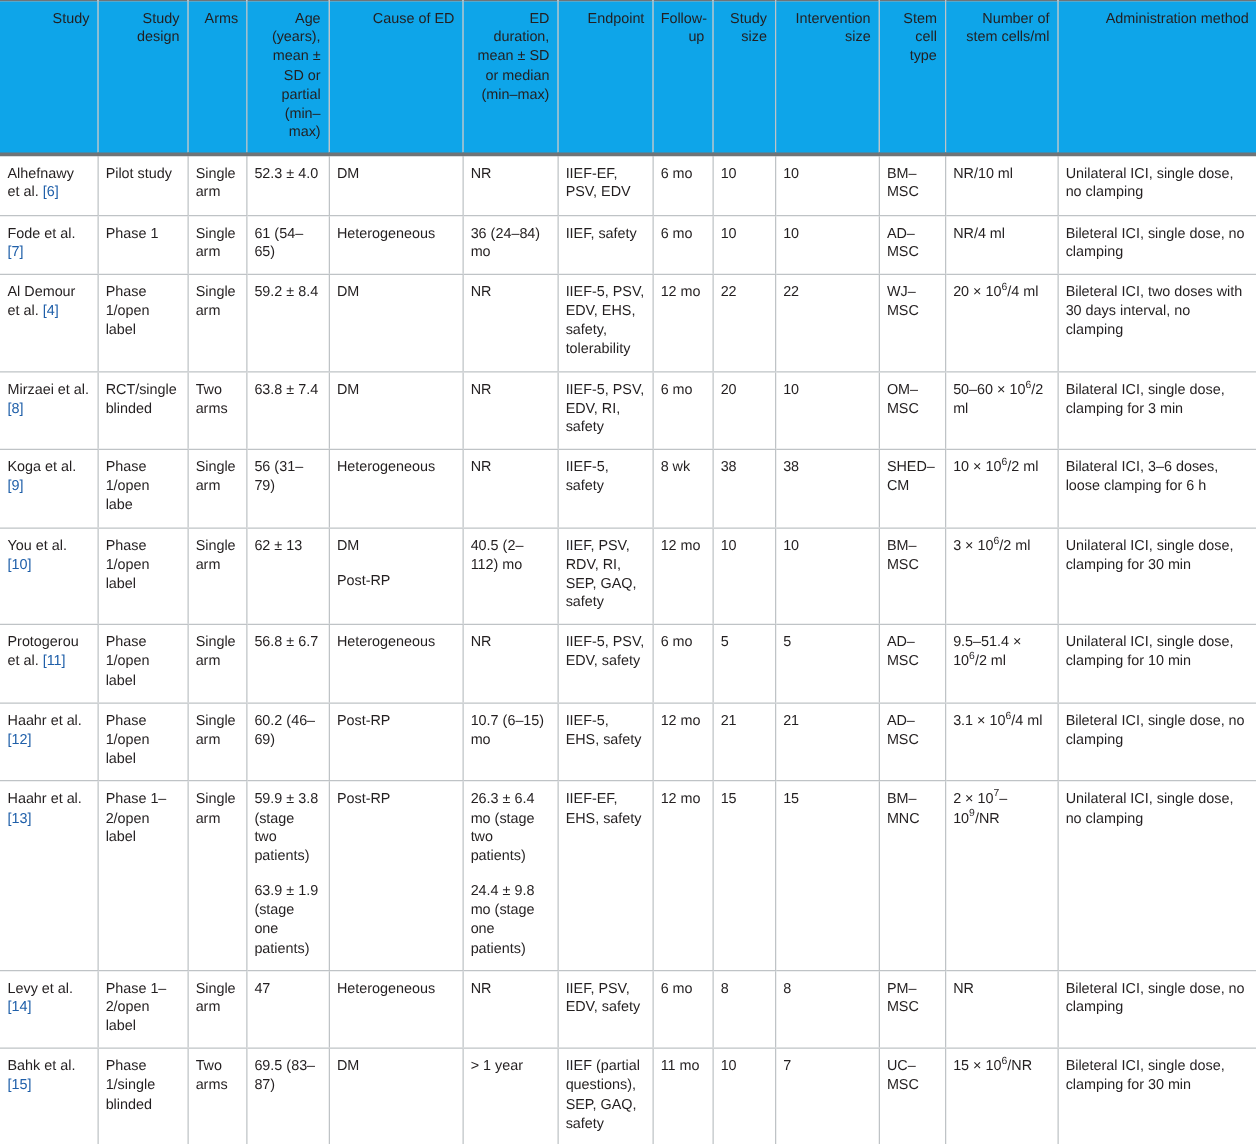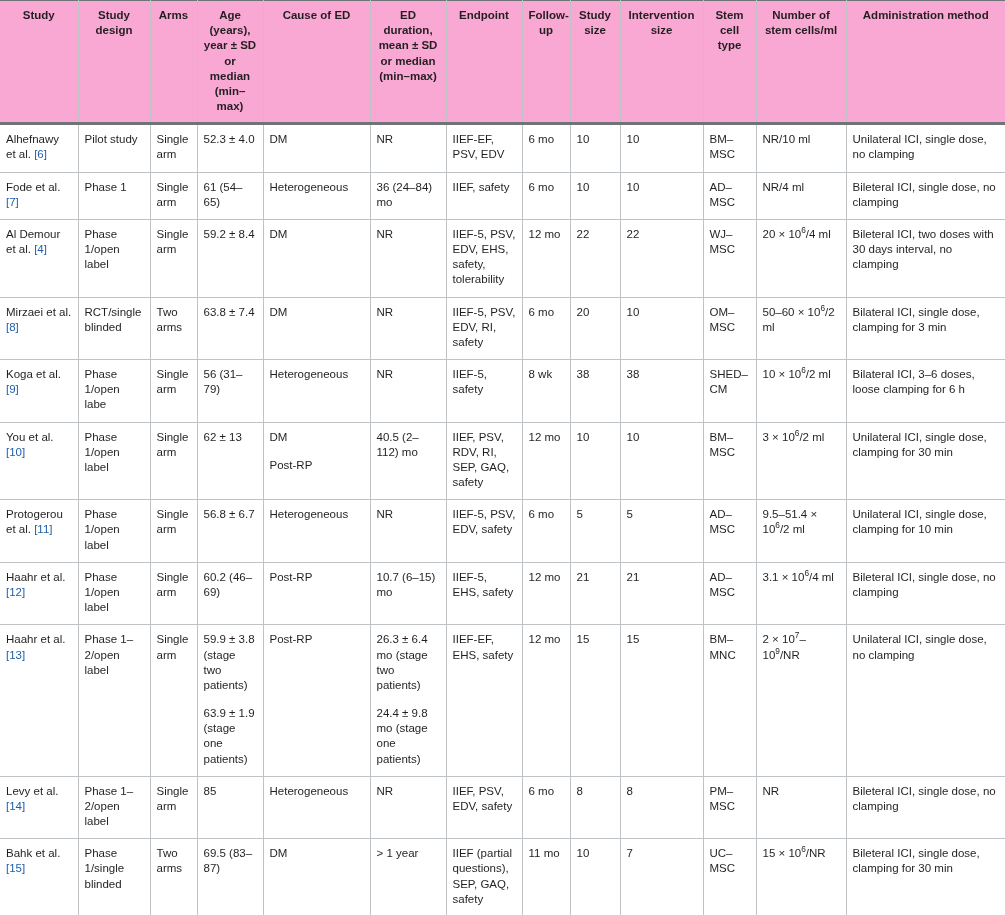--- a/index.html
+++ b/index.html
@@ -28,26 +28,26 @@
   table.study-table col.c5  { width: 76px; }
   table.study-table col.c6  { width: 76px; }
   table.study-table col.c7  { width: 48px; }
   table.study-table col.c8  { width: 50px; }
   table.study-table col.c9  { width: 83px; }
   table.study-table col.c10 { width: 53px; }
   table.study-table col.c11 { width: 90px; }
   table.study-table col.c12 { width: 159px; }
 
   thead th {
-    text-align: center;
+    text-align: right;
     vertical-align: top;
-    font-weight: bold;
+    font-weight: normal;
     padding: 7px 6px 8px 6px;
     border-left: 1px solid #bfc3c6;
-    background: #f9a8d4;
+    background: #0ea5e9;
   }
   thead th:first-child { border-left: none; }
   thead tr {
     border-top: 1px solid #6f7477;
   }
   thead {
     border-bottom: 3px solid #6f7477;
   }
   tbody td {
     vertical-align: top;
@@ -82,21 +82,21 @@
       <col class="c9">
       <col class="c10">
       <col class="c11">
       <col class="c12">
   </colgroup>
   <thead>
     <tr>
       <th>Study</th>
       <th>Study design</th>
       <th>Arms</th>
-      <th>Age (years), year ± SD or median (min–max)</th>
+      <th>Age (years), mean ± SD or partial (min–max)</th>
       <th>Cause of ED</th>
       <th>ED duration, mean ± SD or median (min–max)</th>
       <th>Endpoint</th>
       <th>Follow-up</th>
       <th>Study size</th>
       <th>Intervention size</th>
       <th>Stem cell type</th>
       <th>Number of stem cells/ml</th>
       <th>Administration method</th>
     </tr>
@@ -458,21 +458,21 @@
       </tr>
       <tr>
         <td><span>Levy et al.</span> <a href="#" class="ref-link">[14]</a></td>
         <td>
           <div class="cell-block">Phase 1–2/open label</div>
         </td>
         <td>
           <div class="cell-block">Single arm</div>
         </td>
         <td>
-          <div class="cell-block">85</div>
+          <div class="cell-block">47</div>
         </td>
         <td>
           <div class="cell-block">Heterogeneous</div>
         </td>
         <td>
           <div class="cell-block">NR</div>
         </td>
         <td>
           <div class="cell-block">IIEF, PSV, EDV, safety</div>
         </td>

